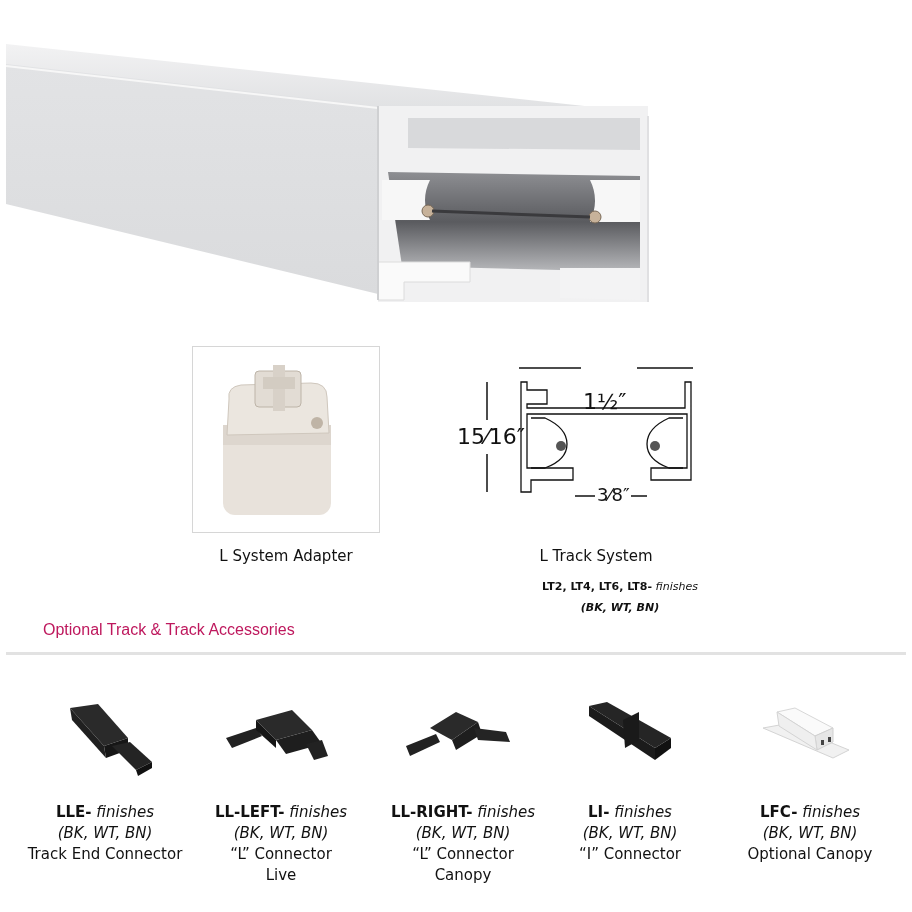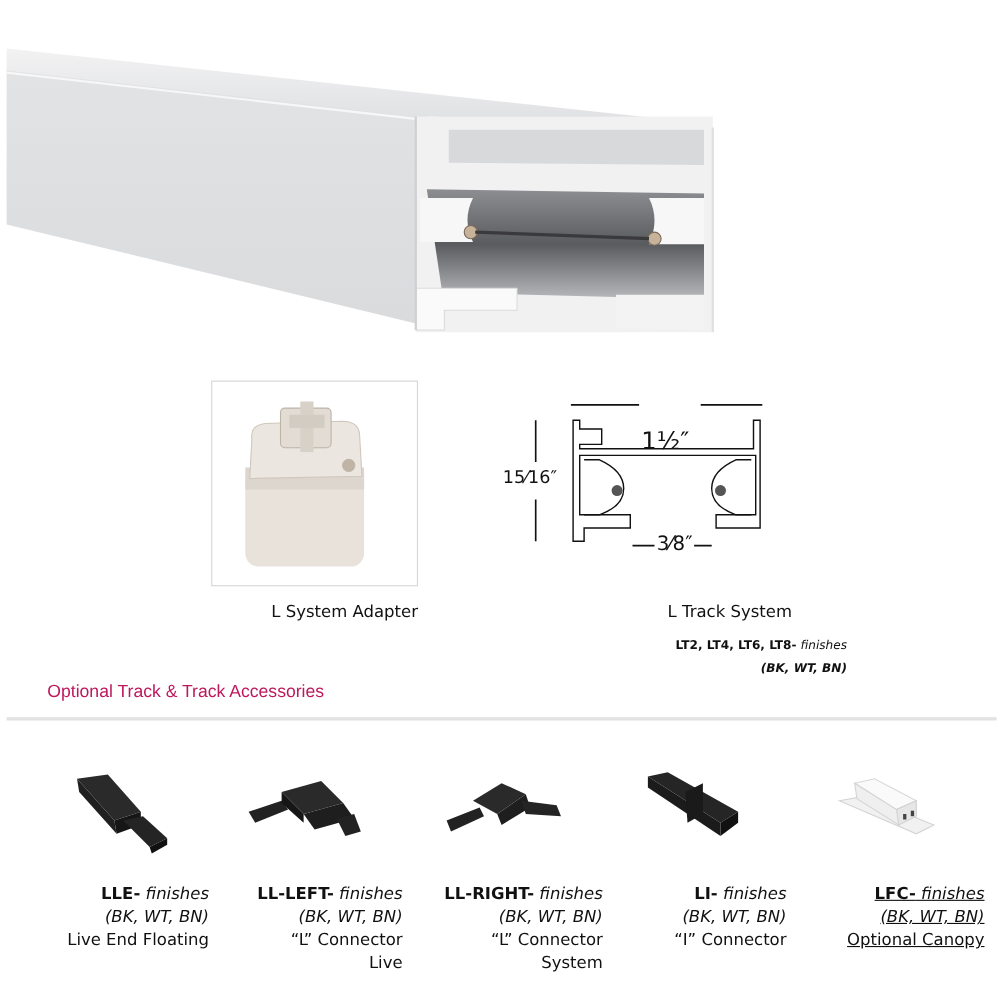--- a/index.html
+++ b/index.html
@@ -1,18 +1,18 @@
 <!DOCTYPE html>
 <html><head>
 <meta charset="utf-8">
 <style>
   html, body { margin:0; padding:0; background:#ffffff; }
   body { width:912px; height:912px; position:relative; overflow:hidden; font-family:"DejaVu Sans", "Liberation Sans", sans-serif; color:#111; }
   .abs { position:absolute; }
-  .caption { text-align:right; font-size:15px; line-height:21px; color:#111; }
+  .caption { text-align:center; font-size:15px; line-height:21px; color:#111; }
   .bold { font-weight:bold; }
   .ital { font-style:italic; }
   .adapter-box { left:192px; top:346px; width:186px; height:185px; border:1px solid #d6d6d6; background:#fff; }
   .section-title { left:43px; top:621px; font-family:"Liberation Sans", sans-serif; font-size:16px; color:#be185d; letter-spacing:0; }
   .divider { left:6px; top:652px; width:900px; height:3px; background:#e2e2e2; }
   .acc { top:690px; width:170px; }
   .acc .thumb { height:100px; position:relative; }
   .acc .cap { margin-top:12px; }
 </style>
 </head>
@@ -85,21 +85,21 @@
     <line x1="176" y1="144" x2="192" y2="144" stroke="#111" stroke-width="1.5"></line>
     <g fill="none" stroke="#111" stroke-width="1.3">
       <path d="M66,30 L72,30 L72,38 L92,38 L92,52 L72,52 L72,56 L230,56 L230,30 L236,30 L236,128 L196,128 L196,116 L232,116 L232,62 L72,62 L72,116 L118,116 L118,128 L76,128 L76,140 L66,140 Z"></path>
       <path d="M76,66 L90,66 Q112,76 112,92 Q112,108 90,116 L76,116"></path>
       <path d="M228,66 L214,66 Q192,76 192,92 Q192,108 214,116 L228,116"></path>
     </g>
     <circle cx="106" cy="94" r="5" fill="#555"></circle>
     <circle cx="200" cy="94" r="5" fill="#555"></circle>
   </svg>
   <div class="abs" style="left:128px;top:2px;font-size:22px;margin-top:35px;">1½″</div>
-  <div class="abs" style="left:2px;top:72px;font-size:16px;">15⁄16″</div>
+  <div class="abs" style="left:2px;top:72px;font-size:22px;">15⁄16″</div>
   <div class="abs" style="left:142px;top:132px;font-size:18px;">3⁄8″</div>
 </div>
 
 <div class="abs caption" style="left:472px;top:546px;width:248px;">L Track System</div>
 <div class="abs caption" style="left:470px;top:576px;width:300px;font-size:11px;">
   <span class="bold">LT2, LT4, LT6, LT8-</span>
   <span class="ital">finishes</span><br>
   <span class="bold ital">(BK, WT, BN)</span>
 </div>
 
@@ -113,21 +113,21 @@
       <polygon points="84,56 108,48 108,60 86,68" fill="#161616"></polygon>
       <polygon points="50,18 84,56 86,68 52,30" fill="#202020"></polygon>
       <polygon points="92,56 110,52 132,72 116,80" fill="#242424"></polygon>
       <polygon points="116,80 132,72 132,78 118,86" fill="#111"></polygon>
     </svg>
   </div>
   <div class="caption cap">
     <span class="bold">LLE-</span>
     <span class="ital">finishes</span><br>
     <span class="ital">(BK, WT, BN)</span><br>
-    <span>Live End Floating</span>
+    <span>Track End Connector</span>
   </div>
 </div>
 
 <div class="abs acc" style="left:196px;">
   <div class="thumb">
     <svg width="170" height="100" viewBox="0 0 170 100">
       <polygon points="30,48 60,38 66,46 36,58" fill="#222"></polygon>
       <polygon points="60,30 96,20 116,40 80,50" fill="#2a2a2a"></polygon>
       <polygon points="80,50 116,40 126,54 90,64" fill="#1e1e1e"></polygon>
       <polygon points="110,54 126,50 132,66 118,70" fill="#222"></polygon>
@@ -150,42 +150,42 @@
       <polygon points="52,38 78,22 100,32 74,50" fill="#2a2a2a"></polygon>
       <polygon points="74,50 100,32 104,44 78,60" fill="#1e1e1e"></polygon>
       <polygon points="96,38 128,42 132,52 100,50" fill="#242424"></polygon>
     </svg>
   </div>
   <div class="caption cap">
     <span class="bold">LL-RIGHT-</span>
     <span class="ital">finishes</span><br>
     <span class="ital">(BK, WT, BN)</span><br>
     <span>“L”  Connector</span><br>
-    <span>System</span>
+    <span>Canopy</span>
   </div>
 </div>
 
 <div class="abs acc" style="left:545px;">
   <div class="thumb">
     <svg width="170" height="100" viewBox="0 0 170 100">
       <polygon points="44,16 62,12 126,48 110,58" fill="#252525"></polygon>
       <polygon points="110,58 126,48 126,58 110,70" fill="#111"></polygon>
       <polygon points="44,16 110,58 110,70 44,26" fill="#1b1b1b"></polygon>
       <polygon points="78,30 94,22 94,50 80,58" fill="#1a1a1a"></polygon>
     </svg>
   </div>
   <div class="caption cap">
     <span class="bold">LI-</span>
     <span class="ital">finishes</span><br>
     <span class="ital">(BK, WT, BN)</span><br>
     <span>“I” Connector</span>
   </div>
 </div>
 
-<div class="abs acc" style="left:725px;text-decoration:underline;">
+<div class="abs acc" style="left:725px;">
   <div class="thumb">
     <svg width="170" height="100" viewBox="0 0 170 100">
       <polygon points="38,38 60,34 124,60 108,68" fill="#f1f1f1" stroke="#d4d4d4"></polygon>
       <polygon points="52,22 70,18 108,38 90,46" fill="#fafafa" stroke="#d8d8d8"></polygon>
       <polygon points="90,46 108,38 108,52 92,60" fill="#e6e6e6" stroke="#d0d0d0"></polygon>
       <polygon points="52,22 90,46 92,60 54,36" fill="#efefef" stroke="#d4d4d4"></polygon>
       <rect x="96" y="50" width="3" height="5" fill="#444"></rect>
       <rect x="103" y="47" width="3" height="5" fill="#444"></rect>
     </svg>
   </div>

